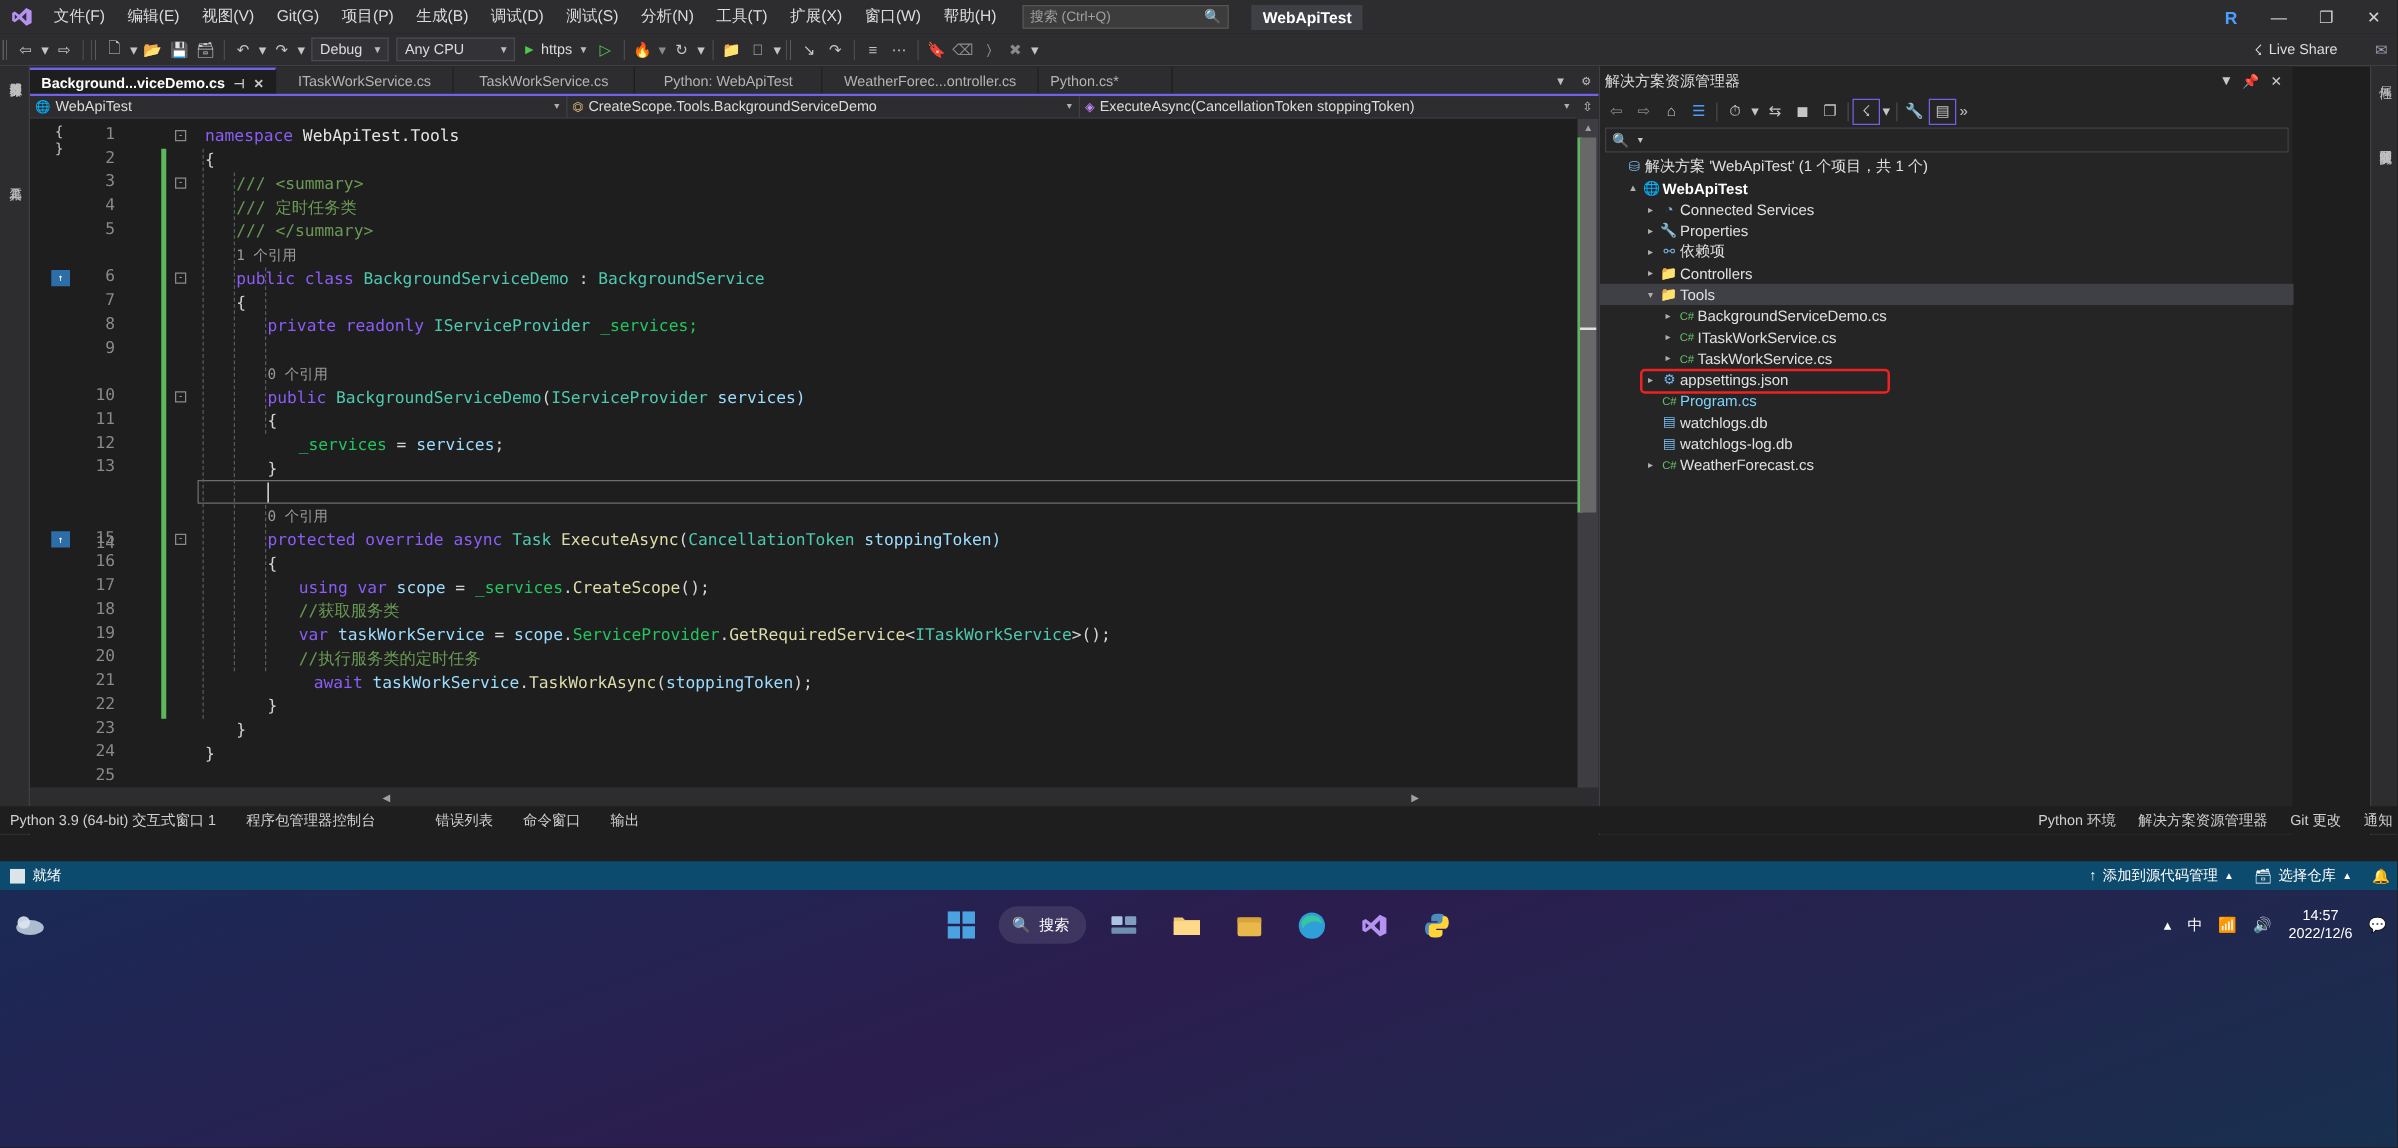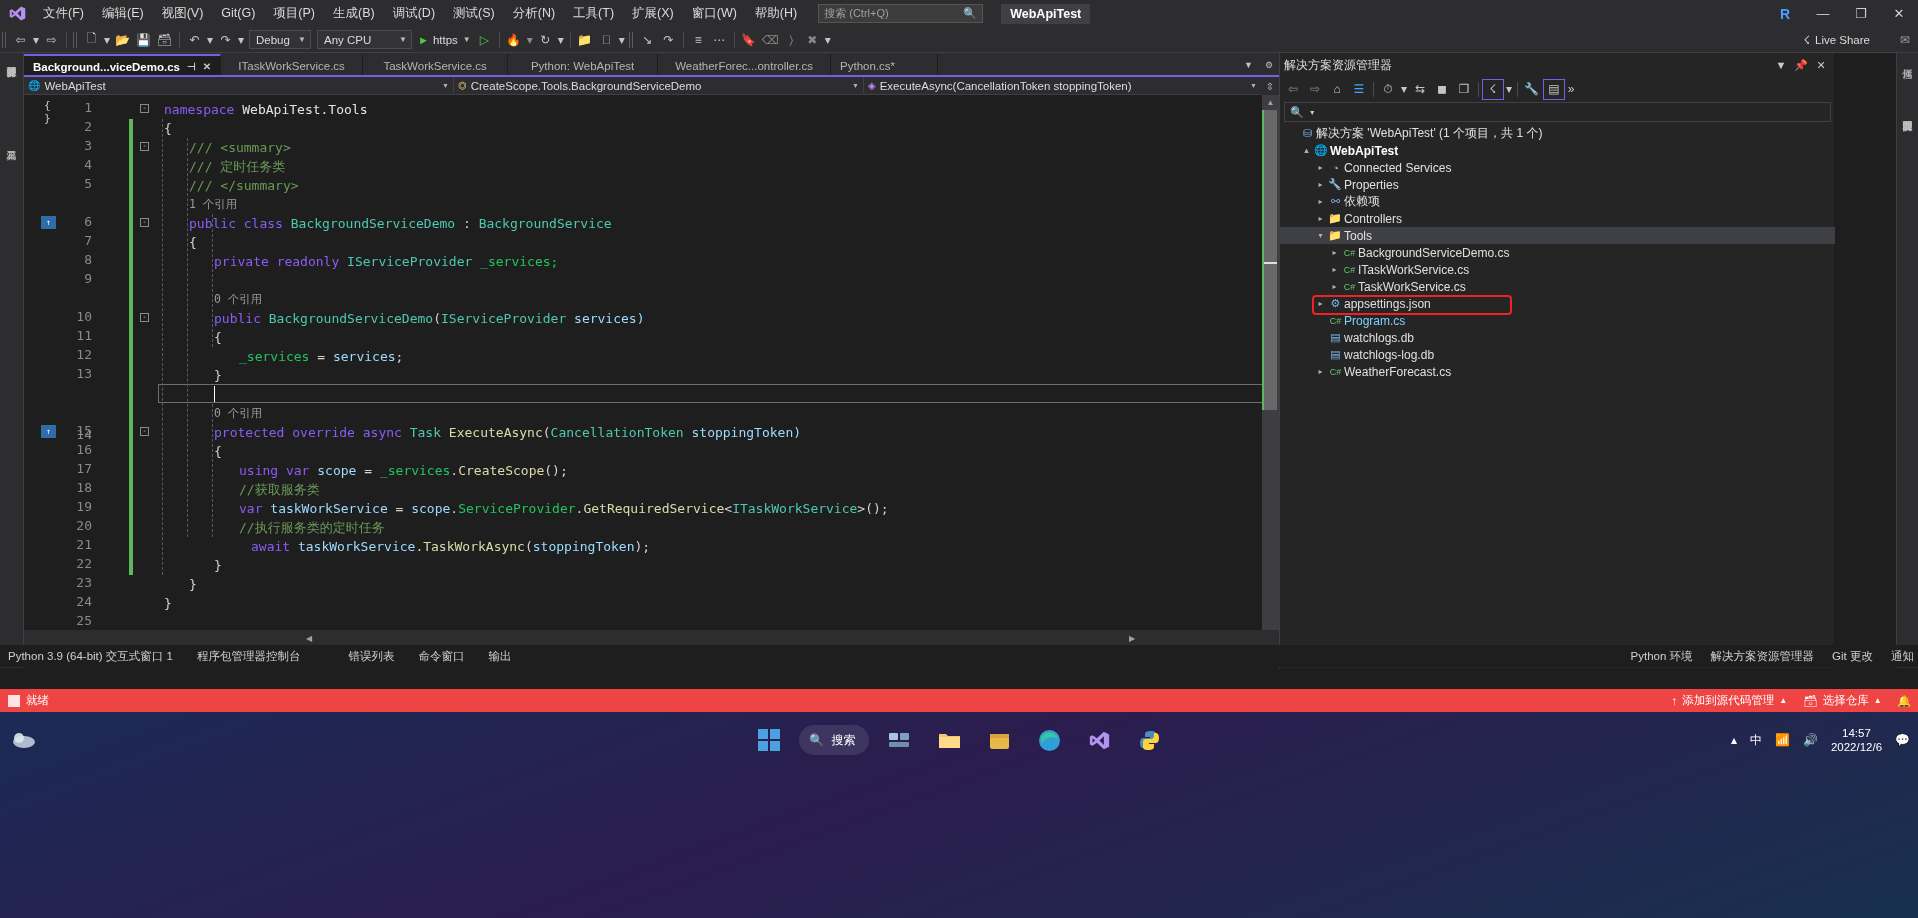--- a/index.html
+++ b/index.html
@@ -158,21 +158,21 @@
   .rr-lbl { position:absolute; right:4px; color:#c0c0c0; font-size:10px;
      writing-mode:vertical-rl; white-space:nowrap; }
 
   
   .statusrow { position:absolute; left:0; top:645px; width:1918px; height:22px; background:#1e1e1e;
      display:flex; align-items:center; }
   .sr-right { position:absolute; right:4px; top:645px; height:22px; display:flex; align-items:center;
      gap:18px; color:#d0d0d0; font-size:11.5px; }
   .dt { color:#d0d0d0; font-size:11.5px; padding:0 12px; }
 
-  .vsstatus { position:absolute; left:0; top:689px; width:1918px; height:23px; background:#ef4444;
+  .vsstatus { position:absolute; left:0; top:689px; width:1918px; height:23px; background:#0c4a6e;
      display:flex; align-items:center; }
   .vs-ready { color:#ffffff; font-size:11.5px; padding-left:26px; }
   .vs-flag { position:absolute; left:8px; width:12px; height:12px; }
   .vs-right { position:absolute; right:6px; display:flex; align-items:center; gap:16px;
      color:#ffffff; font-size:11.5px; }
   .vs-right .g { display:flex; align-items:center; gap:5px; }
 
   
   .taskbar { position:absolute; left:0; top:712px; width:1918px; height:206px;
      background:linear-gradient(160deg,#1b2a55 0%,#2b1d4e 45%,#18304f 100%); }

